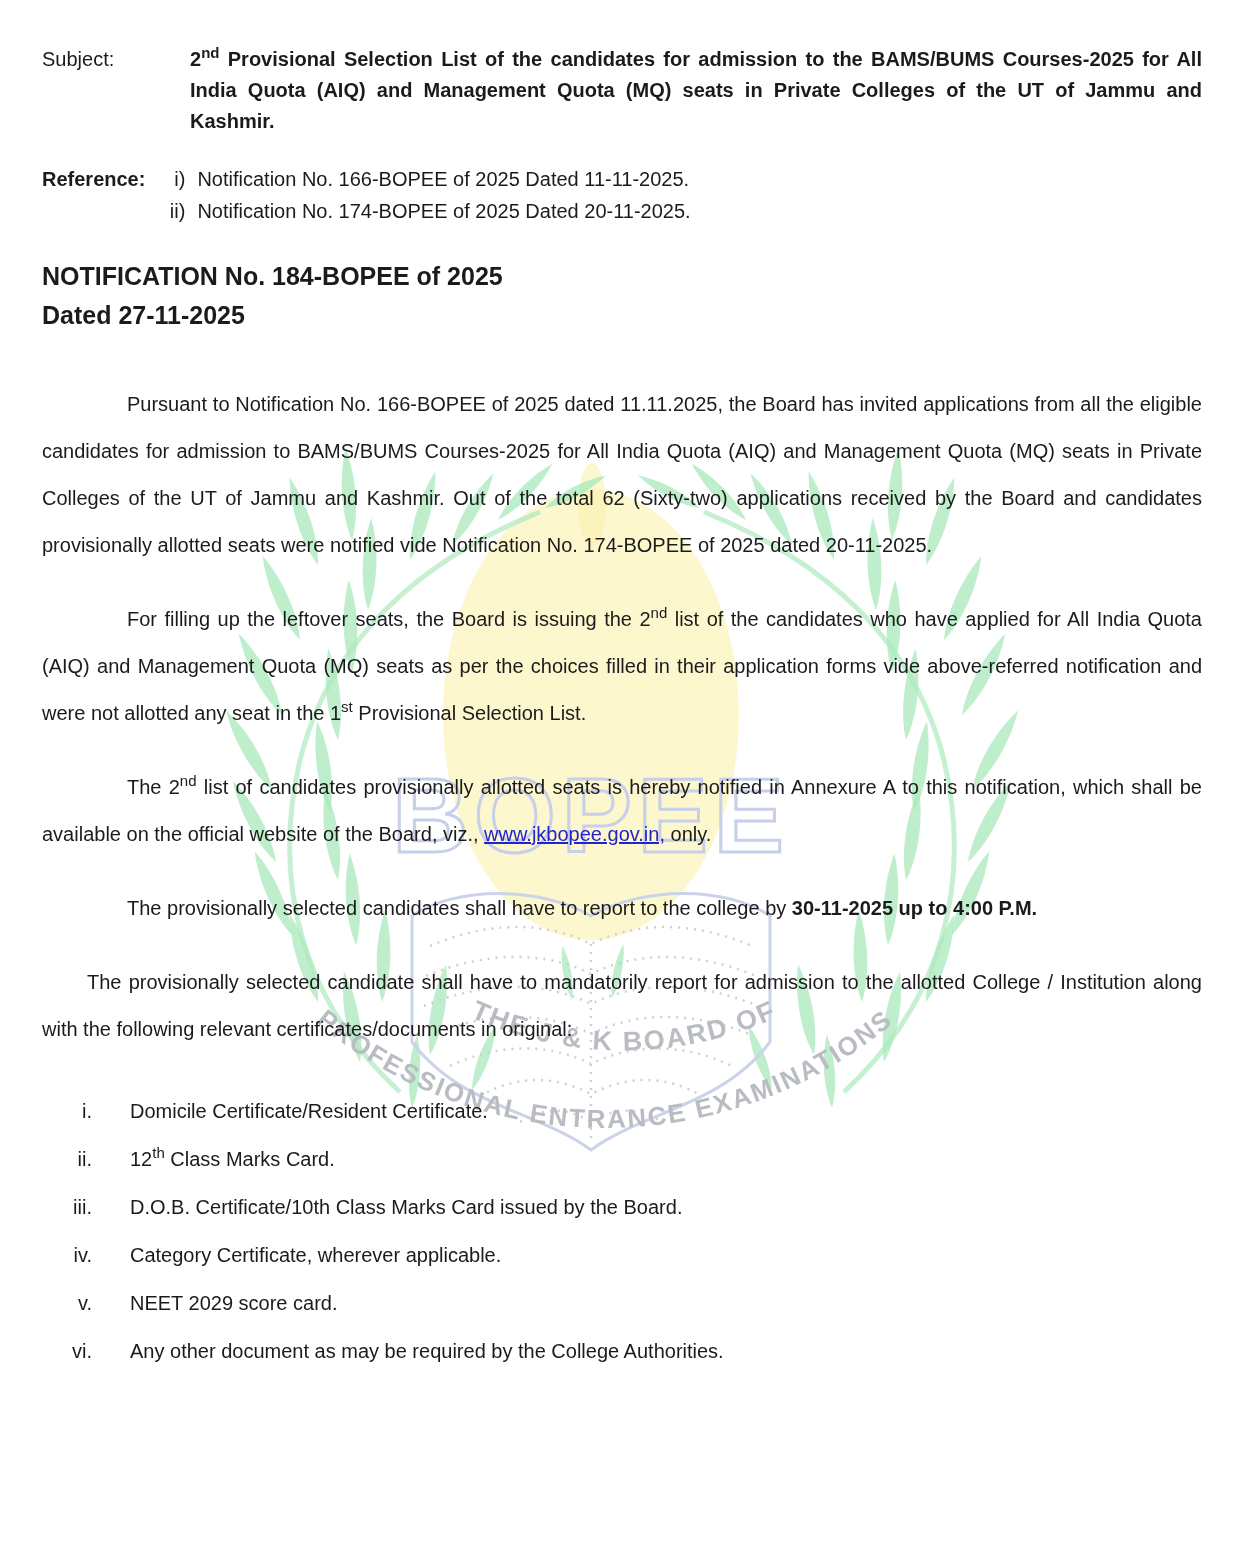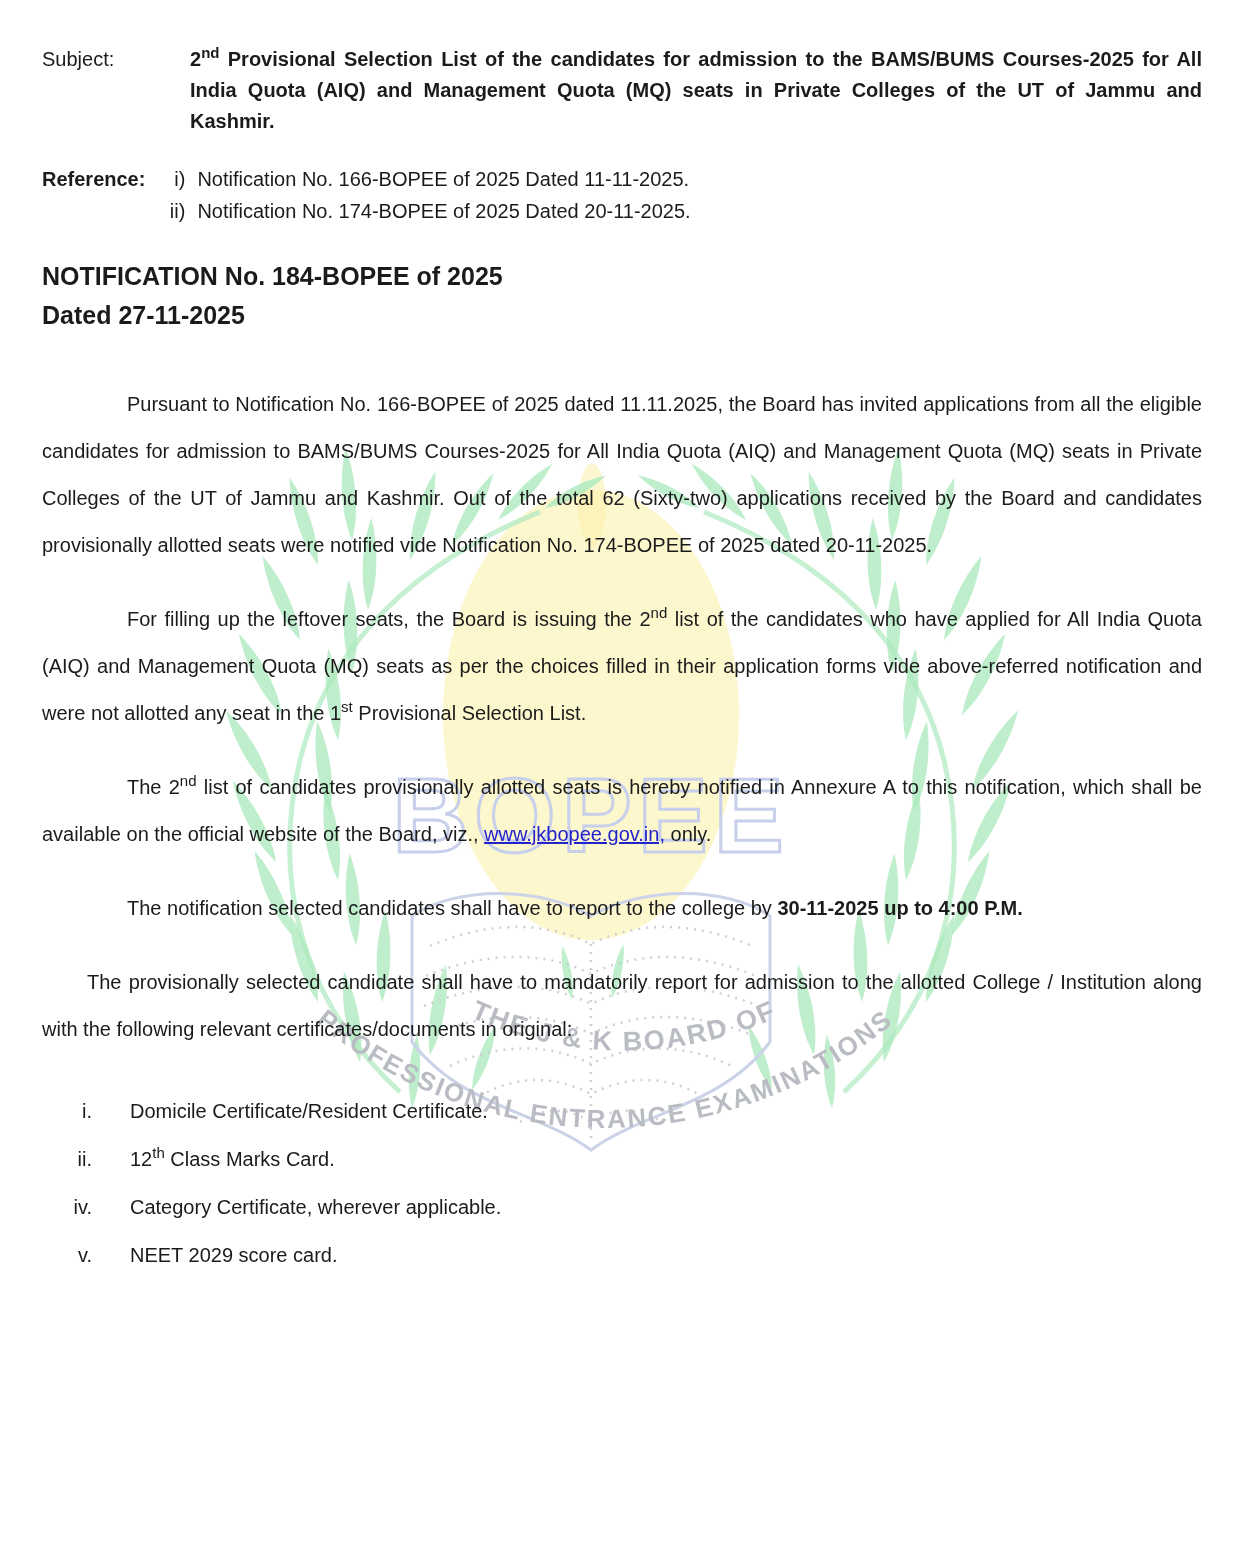--- a/index.html
+++ b/index.html
@@ -144,37 +144,45 @@
       <div>NOTIFICATION No. 184-BOPEE of 2025</div>
       <div>Dated 27-11-2025</div>
     </div>
 
     <p class="para"><span>Pursuant to Notification No. 166-BOPEE of 2025 dated 11.11.2025, the Board has invited applications from all the eligible candidates for admission to BAMS/BUMS Courses-2025 for All India Quota (AIQ) and Management Quota (MQ) seats in Private Colleges of the UT of Jammu and Kashmir. Out of the total 62 (Sixty-two) applications received by the Board and candidates provisionally allotted seats were notified vide Notification No. 174-BOPEE of 2025 dated 20-11-2025.</span></p>
 
     <p class="para"><span>For filling up the leftover seats, the Board is issuing the 2</span><sup>nd</sup><span> list of the candidates who have applied for All India Quota (AIQ) and Management Quota (MQ) seats as per the choices filled in their application forms vide above-referred notification and were not allotted any seat in the 1</span><sup>st</sup><span> Provisional Selection List.</span></p>
 
     <p class="para"><span>The 2</span><sup>nd</sup><span> list of candidates provisionally allotted seats is hereby notified in Annexure A to this notification, which shall be available on the official website of the Board, viz., </span><a href="#" class="doclink">www.jkbopee.gov.in,</a><span> only.</span></p>
 
-    <p class="para"><span>The notification selected candidates shall have to report to the college by </span><b>30-11-2025 up to 4:00 P.M.</b></p>
+    <p class="para"><span>The provisionally selected candidates shall have to report to the college by </span><b>30-11-2025 up to 4:00 P.M.</b></p>
 
     <p class="para small-indent last"><span>The provisionally selected candidate shall have to mandatorily report for admission to the allotted College / Institution along with the following relevant certificates/documents in original:</span></p>
 
     <div>
       <div class="doc-item">
         <span class="doc-num">i.</span>
         <span><span>Domicile Certificate/Resident Certificate.</span></span>
       </div>
       <div class="doc-item">
         <span class="doc-num">ii.</span>
         <span><span>12</span><sup>th</sup><span> Class Marks Card.</span></span>
       </div>
       <div class="doc-item">
+        <span class="doc-num">iii.</span>
+        <span><span>D.O.B. Certificate/10th Class Marks Card issued by the Board.</span></span>
+      </div>
+      <div class="doc-item">
         <span class="doc-num">iv.</span>
         <span><span>Category Certificate, wherever applicable.</span></span>
       </div>
       <div class="doc-item">
         <span class="doc-num">v.</span>
         <span><span>NEET 2029 score card.</span></span>
       </div>
+      <div class="doc-item">
+        <span class="doc-num">vi.</span>
+        <span><span>Any other document as may be required by the College Authorities.</span></span>
+      </div>
     </div>
 
   </div>
 </div>
 
 </body></html>

